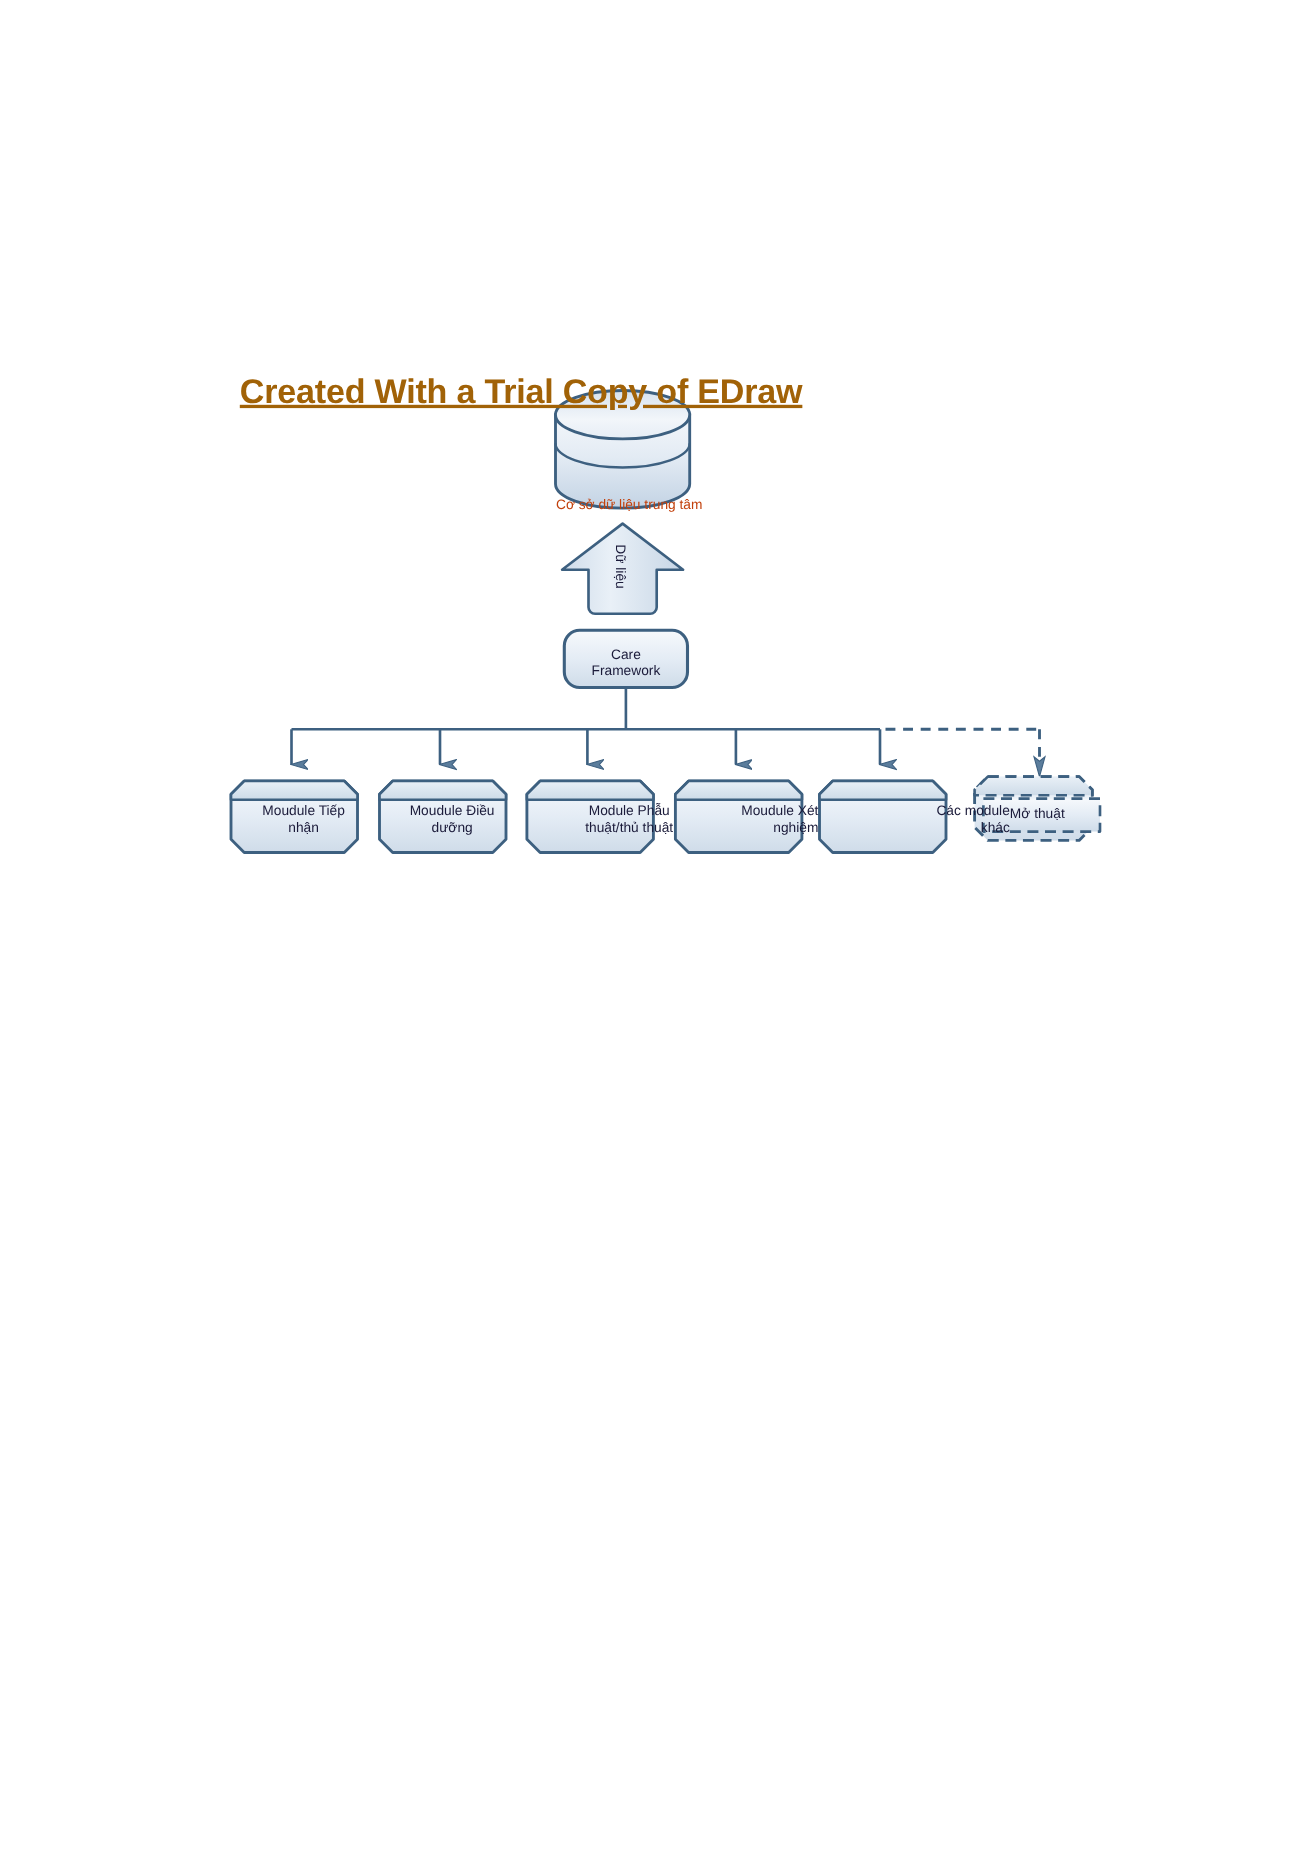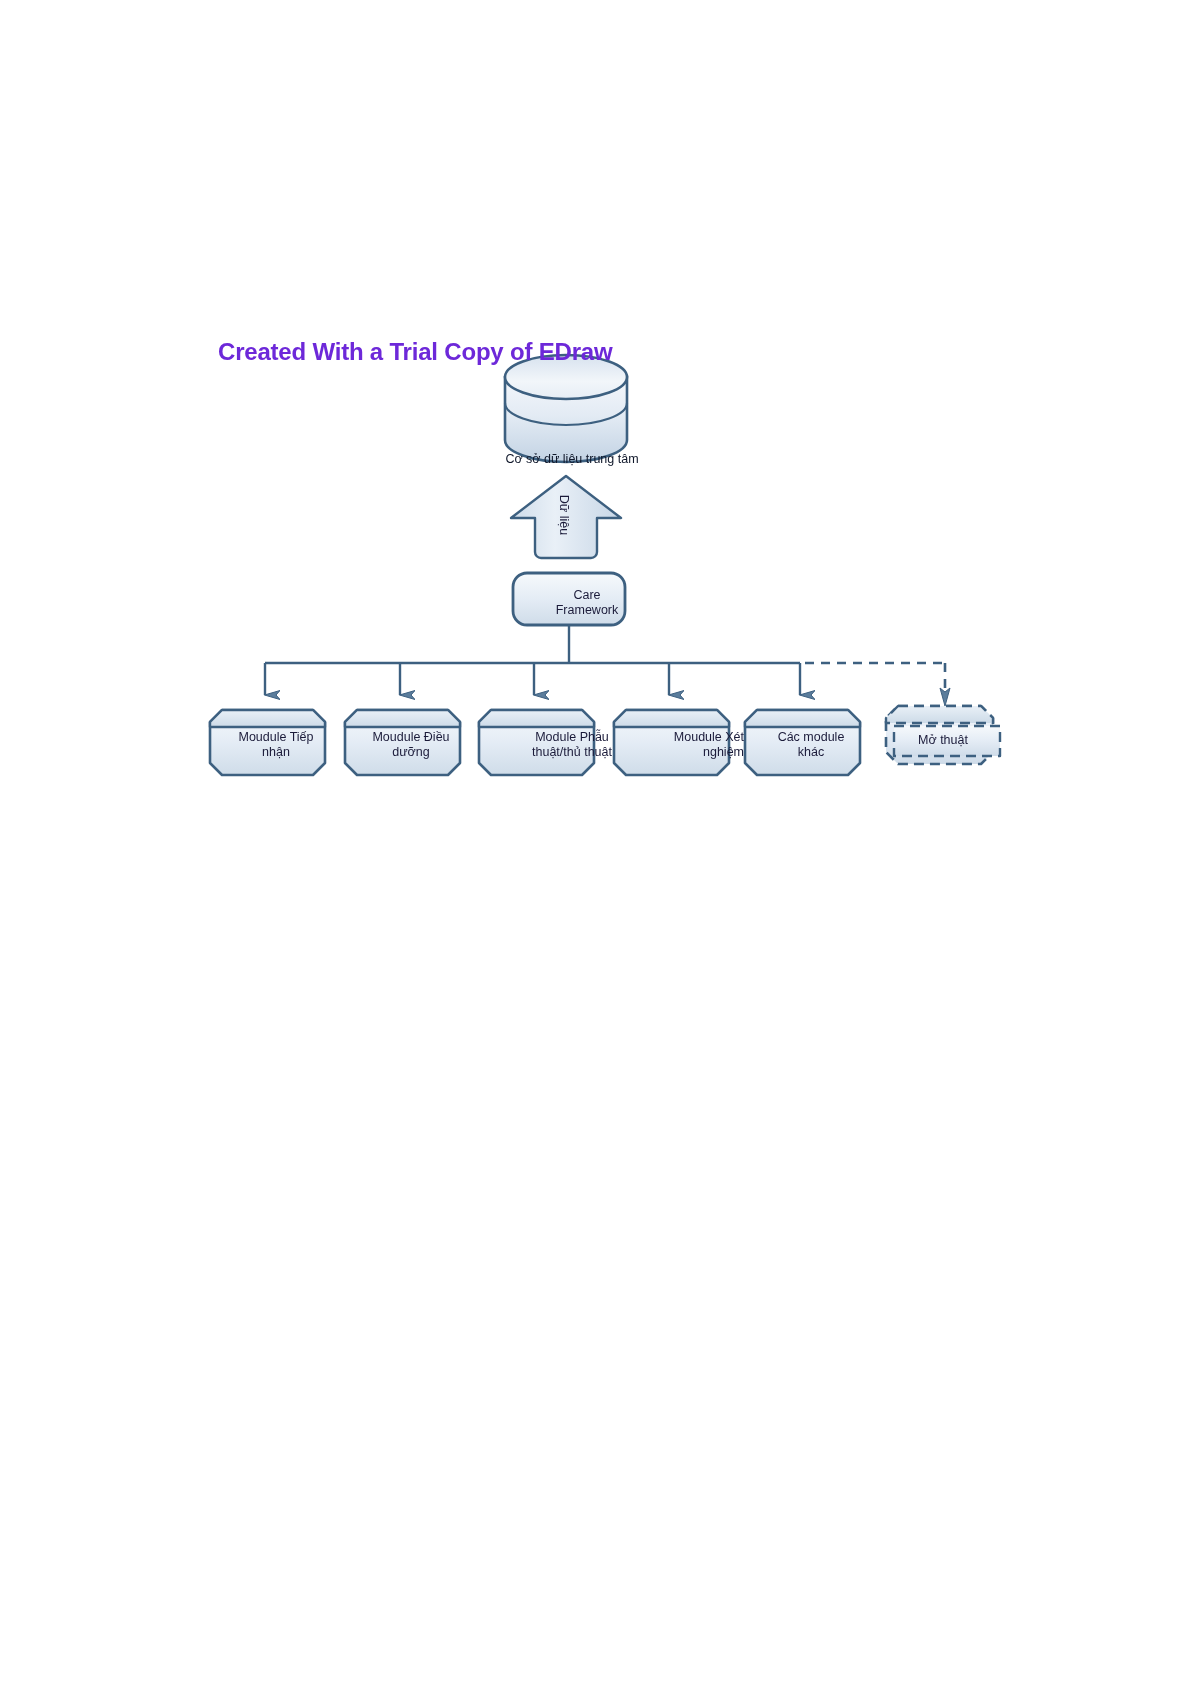--- a/index.html
+++ b/index.html
@@ -18,47 +18,48 @@
     position: absolute;
     left: 0; top: 0;
     width: 1192px;
     height: 1685px;
   }
   .wm {
     position: absolute;
     left: 218px;
     top: 338px;
     font-family: "Liberation Sans", sans-serif;
-    font-size: 24px;
+    font-size: 31px;
     font-weight: bold;
-    color: #6d28d9;
+    color: #a16207;
     letter-spacing: -0.2px;
     white-space: nowrap;
     z-index: 1;
     pointer-events: none;
+    text-decoration: underline;
   }
   .node-text {
     position: absolute;
     z-index: 6;
     text-align: center;
     color: #1b1b3a;
     font-family: "Liberation Sans", sans-serif;
     line-height: 1.18;
     white-space: pre-line;
     pointer-events: none;
   }
   .db-caption {
     position: absolute;
     z-index: 6;
     left: 452px;
     top: 452px;
     width: 240px;
     text-align: center;
     font-size: 12.5px;
-    color: #0f172a;
+    color: #c2410c;
   }
   .arrow-label {
     position: absolute;
     z-index: 7;
     left: 529px;
     top: 480px;
     width: 70px;
     height: 70px;
     font-size: 12.5px;
     color: #1b1b3a;
@@ -66,21 +67,20 @@
     transform-origin: 35px 35px;
     display: flex;
     align-items: center;
     justify-content: center;
   }
   .cf-text {
     left: 513px;
     top: 588px;
     width: 112px;
     font-size: 12.5px;
-    margin-left: 18px;
   }
   .mod-text {
     font-size: 12.5px;
     width: 128px;
   }
   .ext-text {
     font-size: 12.5px;
     width: 110px;
   }
 </style>
@@ -199,16 +199,16 @@
 
 <div class="node-text mod-text" style="left:347px; top:730px;">Moudule Điều
 dưỡng</div>
 
 <div class="node-text mod-text" style="left:508px; top:730px;">Module Phẫu
 thuật/thủ thuật</div>
 
 <div class="node-text mod-text" style="left:616px; top:730px;text-align:right;">Moudule Xét
 nghiệm</div>
 
-<div class="node-text mod-text" style="left:747px; top:730px;">Các module
+<div class="node-text mod-text" style="left:790px; top:730px;text-align:right;">Các module
 khác</div>
 
 <div class="node-text ext-text" style="left:888px; top:733px;">Mở thuật</div>
 
 </body></html>

